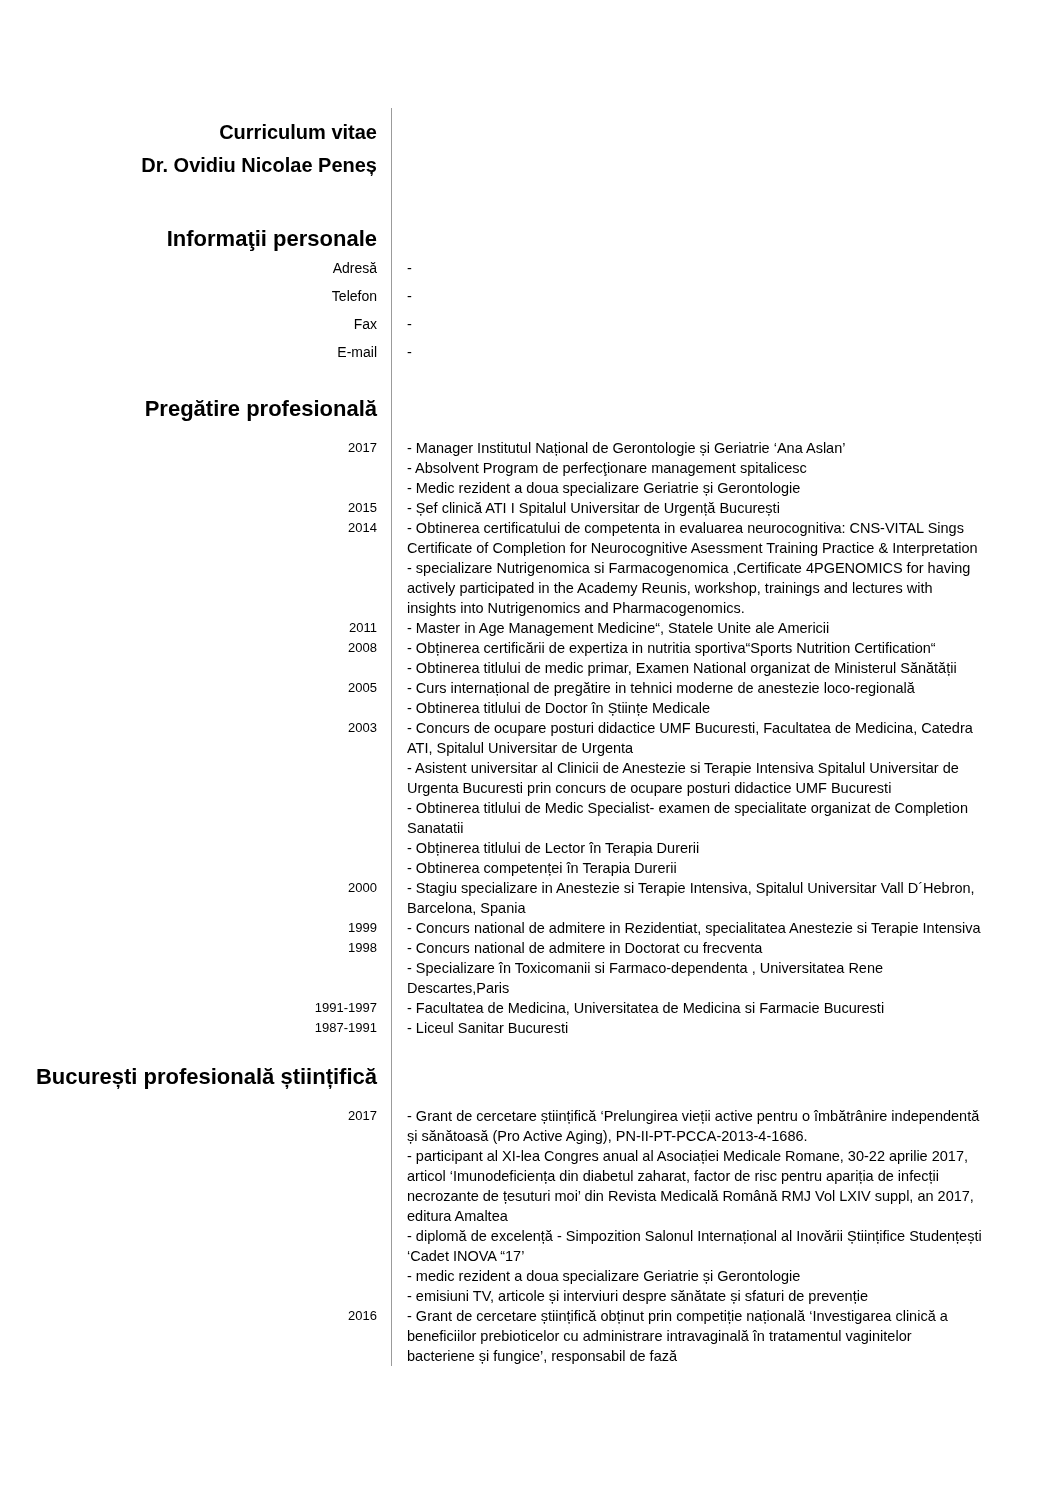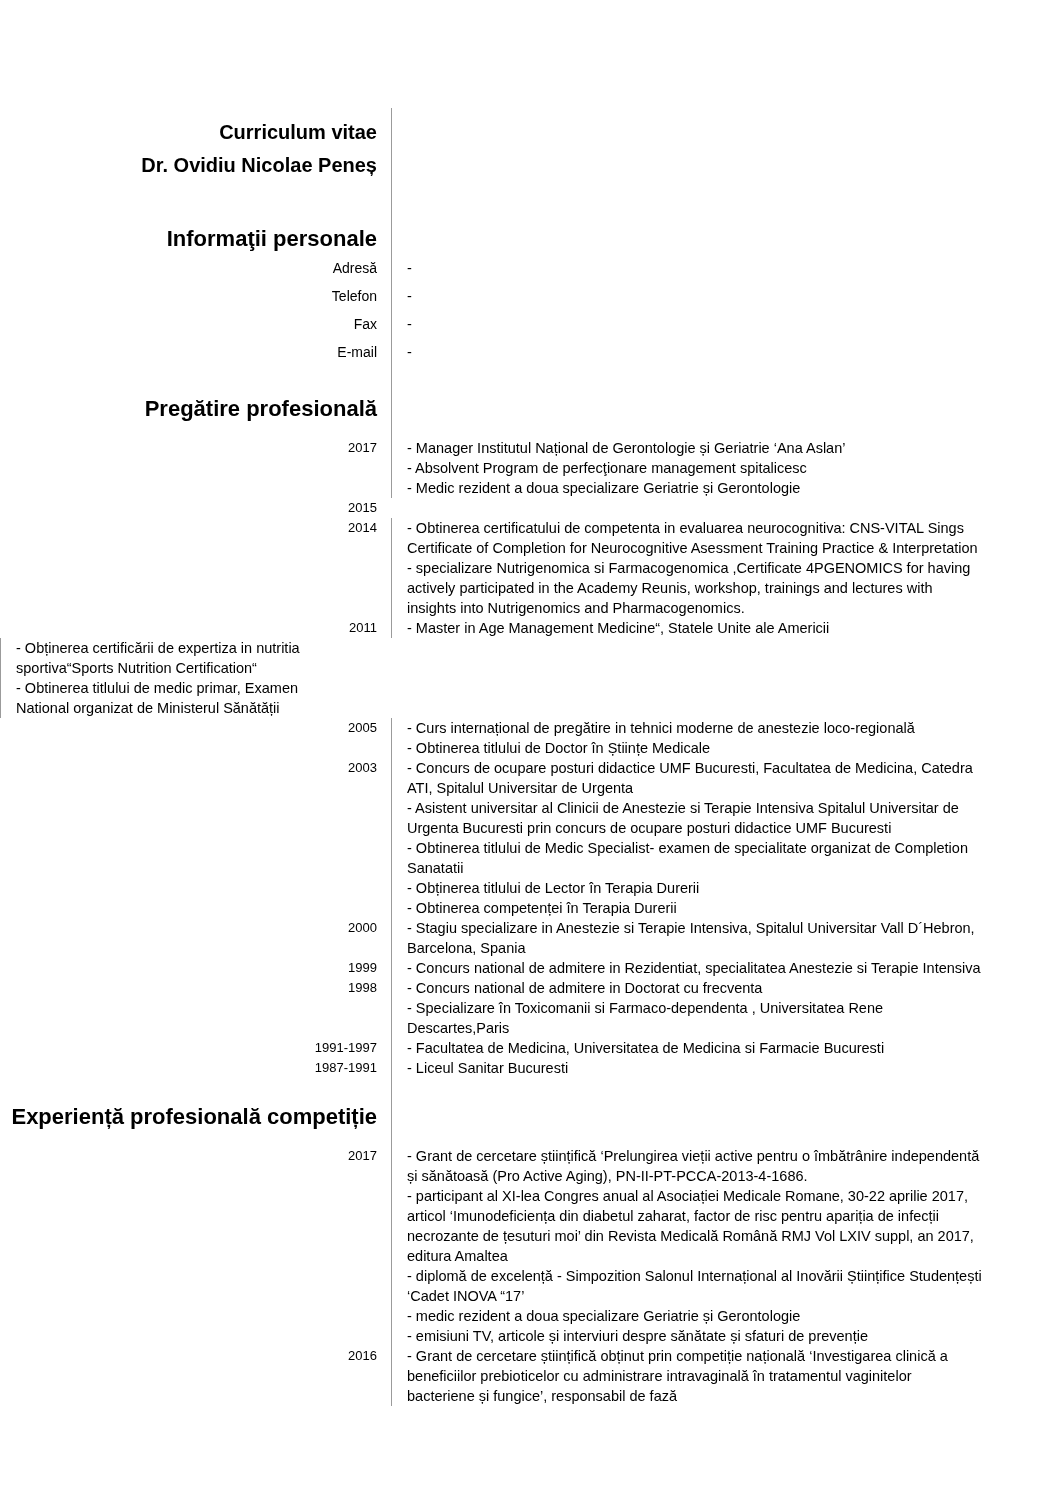--- a/index.html
+++ b/index.html
@@ -97,39 +97,45 @@
         <div class="right">
           <div class="para">- Manager Institutul Național de Gerontologie și Geriatrie ‘Ana Aslan’</div>
           <div class="para">- Absolvent Program de perfecţionare management spitalicesc</div>
           <div class="para">- Medic rezident a doua specializare Geriatrie și Gerontologie</div>
         </div>
       </div>
       <div class="row entry-row">
         <div class="left">
           <div class="year-label">2015</div>
         </div>
+        <div class="right">
+          <div class="para">- Șef clinică ATI I Spitalul Universitar de Urgență București</div>
+        </div>
       </div>
       <div class="row entry-row">
         <div class="left">
           <div class="year-label">2014</div>
         </div>
         <div class="right">
           <div class="para">- Obtinerea certificatului de competenta in evaluarea neurocognitiva: CNS-VITAL Sings Certificate of Completion for Neurocognitive Asessment Training Practice &amp; Interpretation</div>
           <div class="para">- specializare Nutrigenomica si Farmacogenomica ,Certificate 4PGENOMICS for having actively participated in the Academy Reunis, workshop, trainings and lectures with insights into Nutrigenomics and Pharmacogenomics.</div>
         </div>
       </div>
       <div class="row entry-row">
         <div class="left">
           <div class="year-label">2011</div>
         </div>
         <div class="right">
           <div class="para">- Master in Age Management Medicine“, Statele Unite ale Americii</div>
         </div>
       </div>
       <div class="row entry-row">
+        <div class="left">
+          <div class="year-label">2008</div>
+        </div>
         <div class="right">
           <div class="para">- Obținerea certificării de expertiza in nutritia sportiva“Sports Nutrition Certification“</div>
           <div class="para">- Obtinerea titlului de medic primar, Examen National organizat de Ministerul Sănătății</div>
         </div>
       </div>
       <div class="row entry-row">
         <div class="left">
           <div class="year-label">2005</div>
         </div>
         <div class="right">
@@ -185,21 +191,21 @@
       <div class="row entry-row">
         <div class="left">
           <div class="year-label">1987-1991</div>
         </div>
         <div class="right">
           <div class="para">- Liceul Sanitar Bucuresti</div>
         </div>
       </div>
       <div class="row heading-row">
         <div class="left">
-          <div class="section-heading">Experiență profesională competiție</div>
+          <div class="section-heading">București profesională științifică</div>
         </div>
         <div class="right"></div>
       </div>
       <div class="row entry-row">
         <div class="left">
           <div class="year-label">2017</div>
         </div>
         <div class="right">
           <div class="para">- Grant de cercetare științifică ‘Prelungirea vieții active pentru o îmbătrânire independentă și sănătoasă (Pro Active Aging), PN-II-PT-PCCA-2013-4-1686.</div>
           <div class="para">- participant al XI-lea Congres anual al Asociației Medicale Romane, 30-22 aprilie 2017, articol ‘Imunodeficiența din diabetul zaharat, factor de risc pentru apariția de infecții necrozante de țesuturi moi’ din Revista Medicală Română RMJ Vol LXIV suppl, an 2017, editura Amaltea</div>

